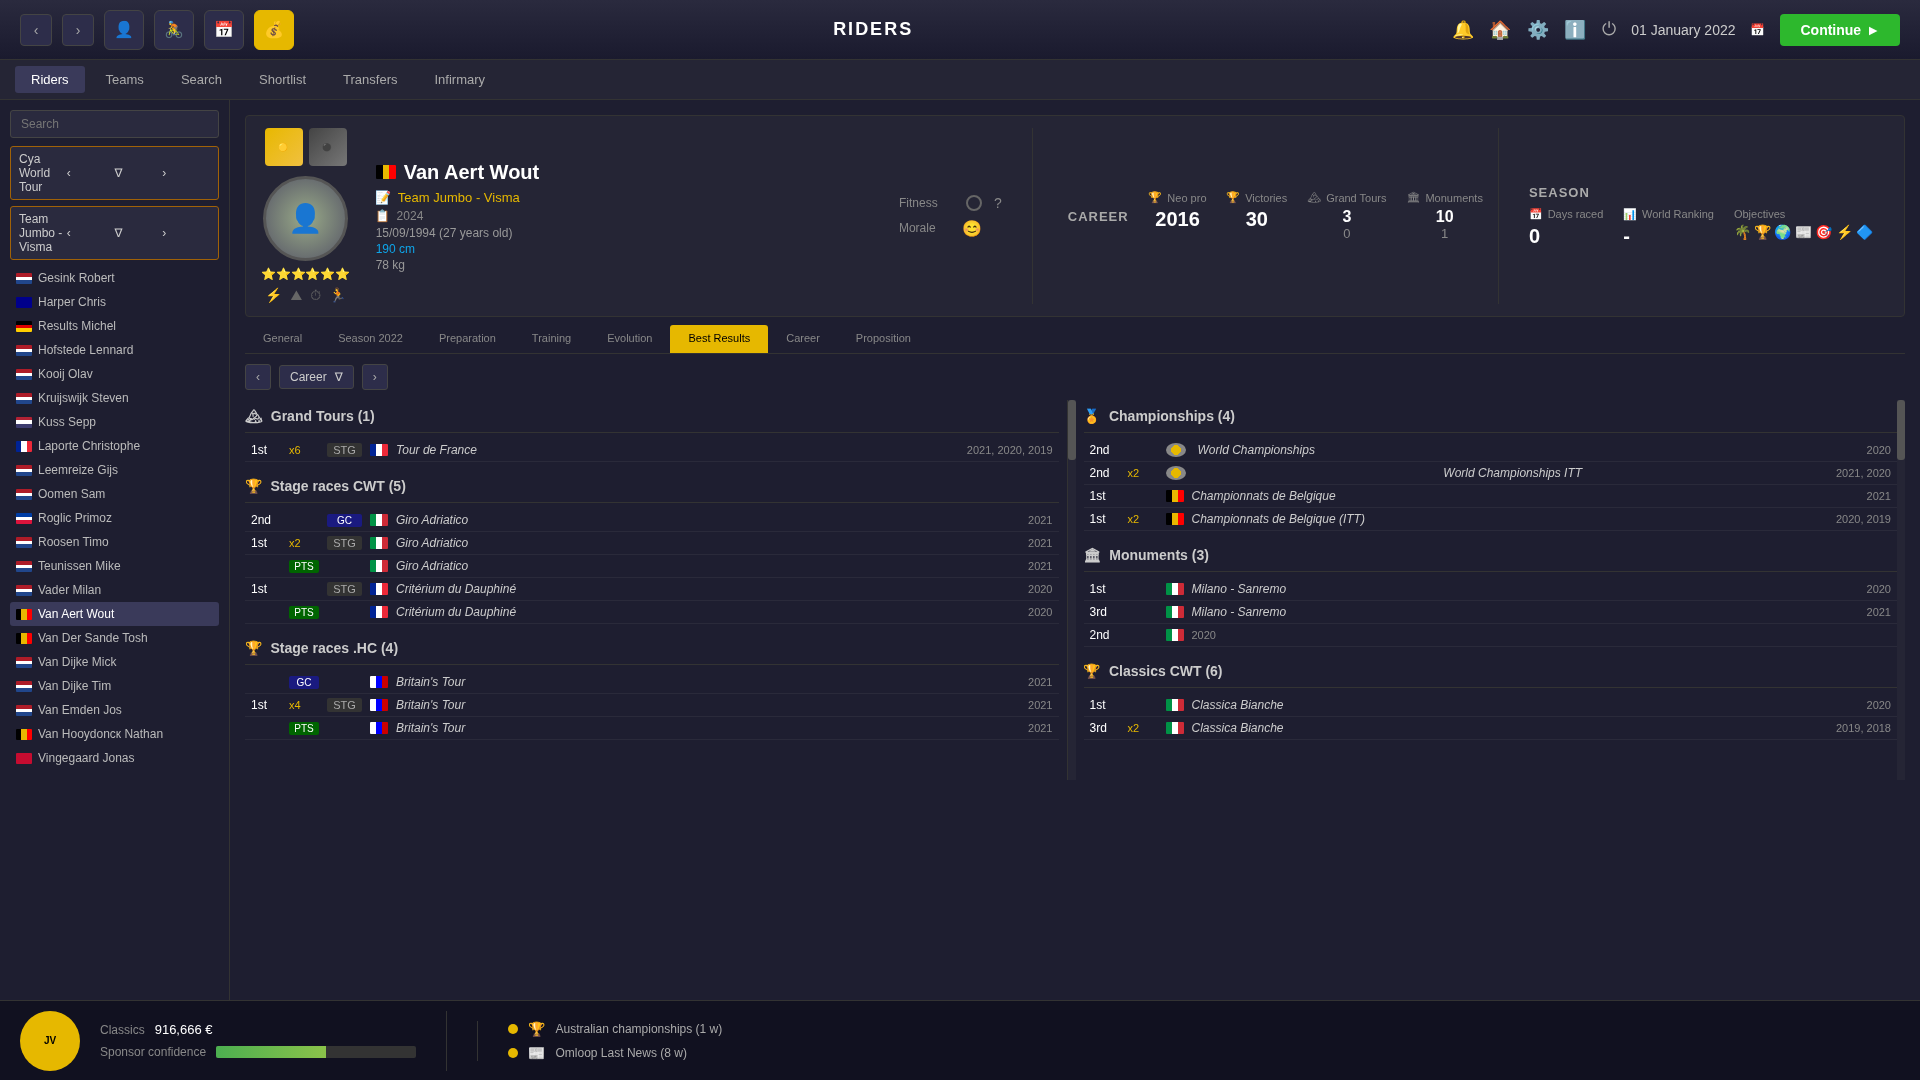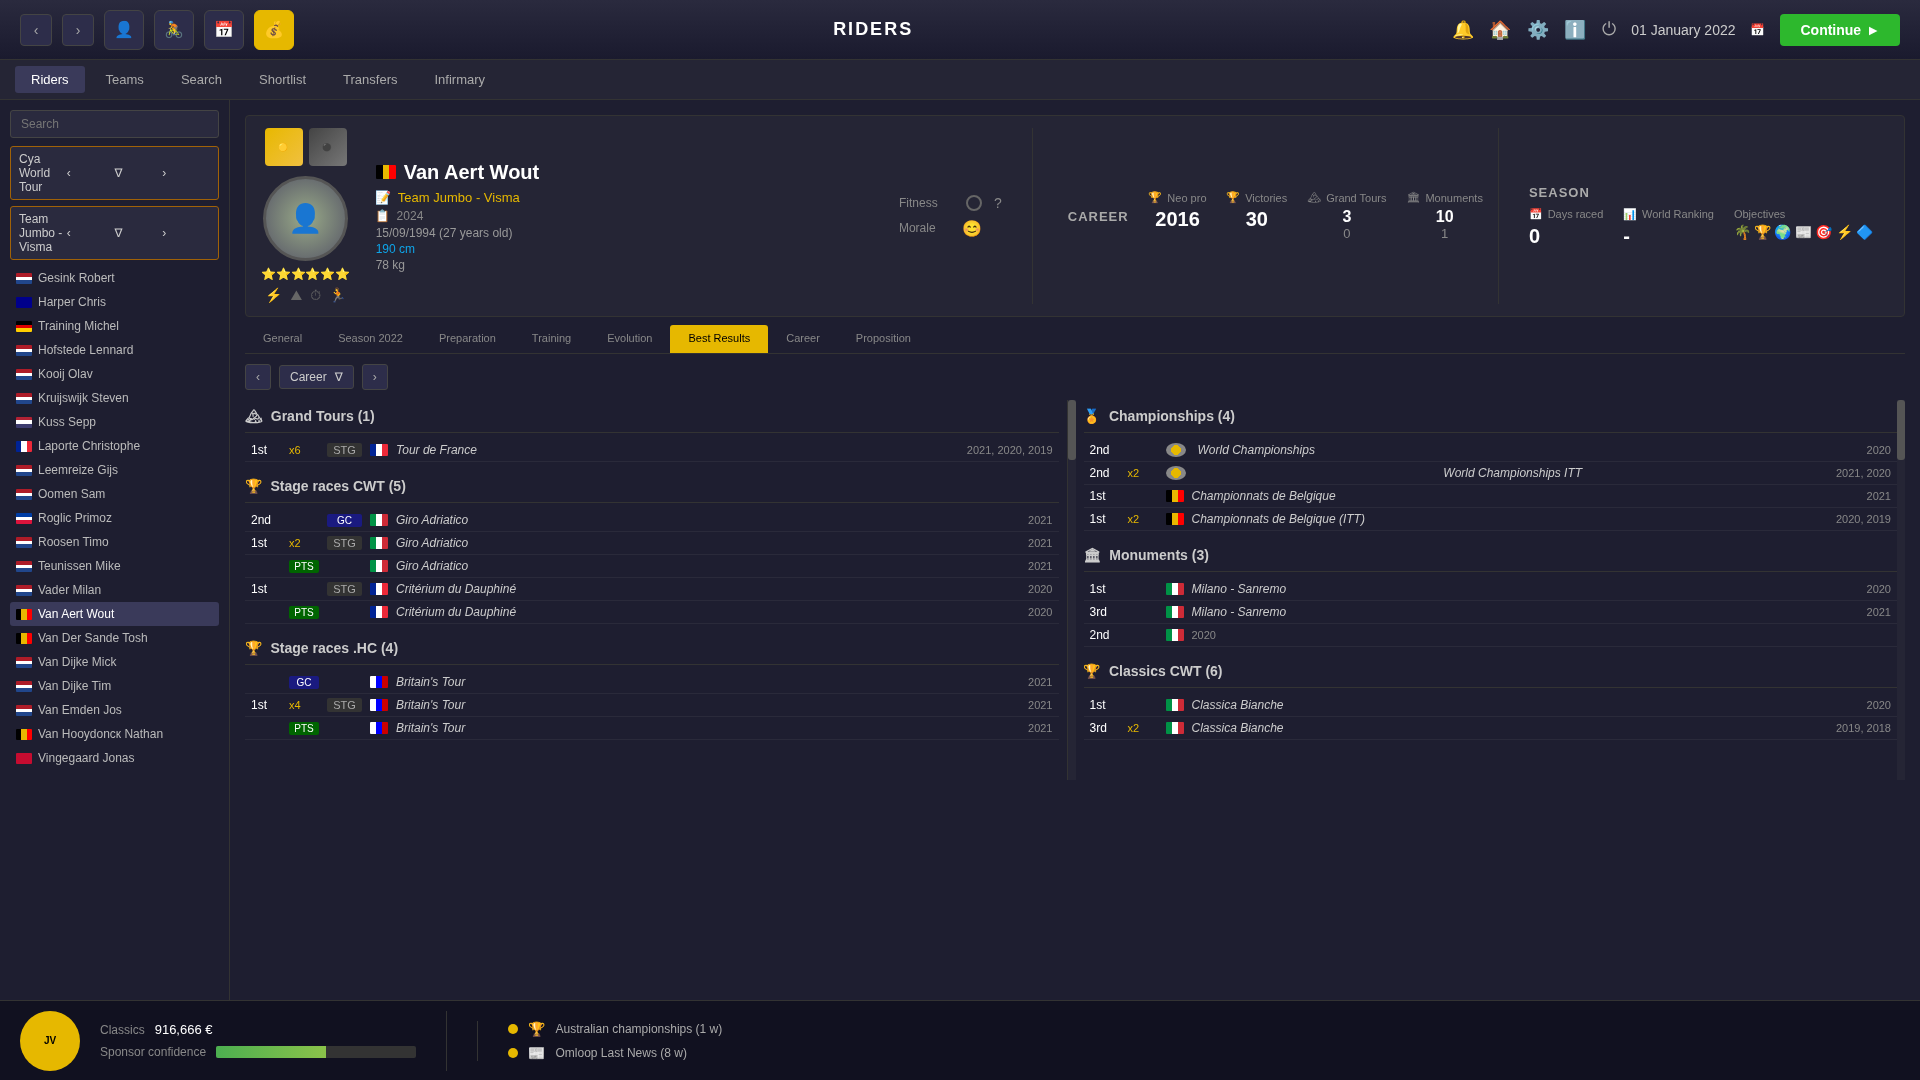--- a/index.html
+++ b/index.html
@@ -215,21 +215,21 @@
       <div class="rider-item">
         <span class="flag flag-nl"></span>
         <span class="rider-name">Gesink Robert</span>
       </div>
       <div class="rider-item">
         <span class="flag flag-au"></span>
         <span class="rider-name">Harper Chris</span>
       </div>
       <div class="rider-item">
         <span class="flag flag-de"></span>
-        <span class="rider-name">Training Michel</span>
+        <span class="rider-name">Results Michel</span>
       </div>
       <div class="rider-item">
         <span class="flag flag-nl"></span>
         <span class="rider-name">Hofstede Lennard</span>
       </div>
       <div class="rider-item">
         <span class="flag flag-nl"></span>
         <span class="rider-name">Kooij Olav</span>
       </div>
       <div class="rider-item">

